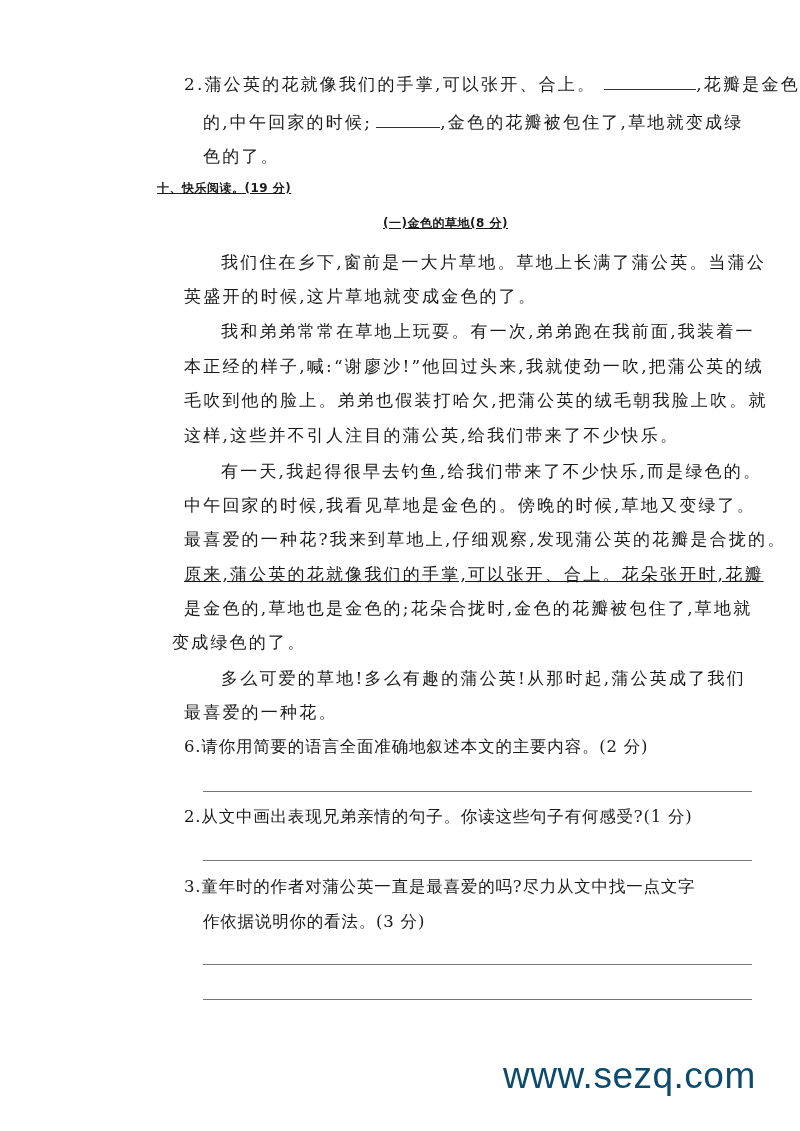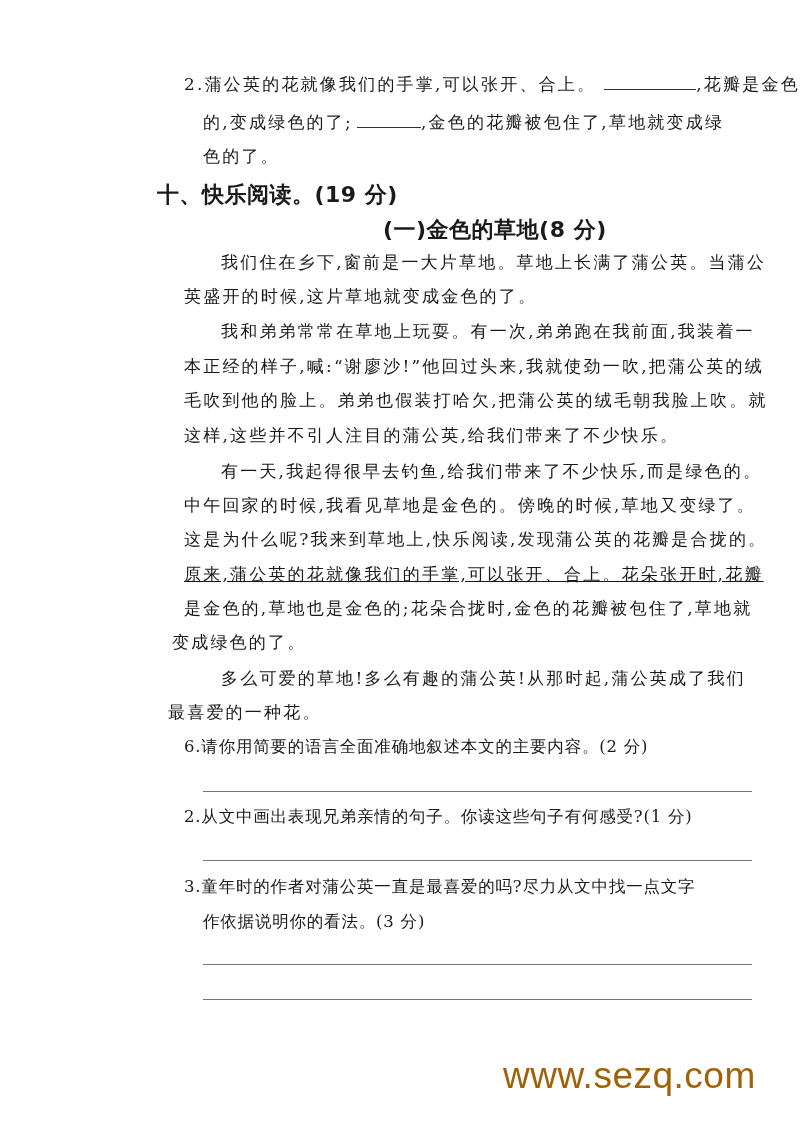--- a/index.html
+++ b/index.html
@@ -20,81 +20,82 @@
       font-size: 17px;
       letter-spacing: 2.2px;
       font-family: "DejaVu Serif", "Liberation Serif", serif;
     }
     .q-text {
       font-size: 16.5px;
       letter-spacing: 0.8px;
       font-family: "DejaVu Serif", "Liberation Serif", serif;
     }
     .heading {
-      font-size: 22px;
+      font-size: 12px;
       font-weight: bold;
       font-family: "DejaVu Sans", "Liberation Sans", sans-serif;
       letter-spacing: 0.5px;
+      text-decoration: underline;
     }
     .blank {
       display: inline-block;
       border-bottom: 1px solid #333;
       height: 14px;
       vertical-align: baseline;
     }
     .answer-line {
       position: absolute;
       left: 203px;
       width: 549px;
       height: 0;
       border-top: 1.2px solid #777;
     }
     .watermark {
       position: absolute;
       left: 503px;
       top: 1055px;
       font-family: "Liberation Sans", "DejaVu Sans", sans-serif;
       font-size: 37px;
-      color: #a16207;
+      color: #0c4a6e;
       letter-spacing: 0.5px;
     }
   </style>
 </head>
 <body>
 
 <div class="abs body-text" style="left:184px; top:73px;">
   <span>2.</span><span>蒲公英的花就像我们的手掌,可以张开、合上。</span><span class="blank" style="width:92px; margin-left:8px;"></span><span>,花瓣是金色</span>
 </div>
 <div class="abs body-text" style="left:203px; top:111px;">
-  <span>的,变成绿色的了;</span><span class="blank" style="width:64px; margin-left:4px;"></span><span>,金色的花瓣被包住了,草地就变成绿</span>
+  <span>的,中午回家的时候;</span><span class="blank" style="width:64px; margin-left:4px;"></span><span>,金色的花瓣被包住了,草地就变成绿</span>
 </div>
 <div class="abs body-text" style="left:203px; top:145px;">
   <span>色的了。</span>
 </div>
 
 <div class="abs heading" style="left:157px; top:180px;">十、快乐阅读。(19 分)</div>
 <div class="abs heading" style="left:383px; top:215px;">(一)金色的草地(8 分)</div>
 
 <div class="abs body-text" style="left:221px; top:251px;">我们住在乡下,窗前是一大片草地。草地上长满了蒲公英。当蒲公</div>
 <div class="abs body-text" style="left:184px; top:285px;">英盛开的时候,这片草地就变成金色的了。</div>
 
 <div class="abs body-text" style="left:221px; top:320px;">我和弟弟常常在草地上玩耍。有一次,弟弟跑在我前面,我装着一</div>
 <div class="abs body-text" style="left:184px; top:355px;text-align:center;">本正经的样子,喊:“谢廖沙!”他回过头来,我就使劲一吹,把蒲公英的绒</div>
 <div class="abs body-text" style="left:184px; top:389px;">毛吹到他的脸上。弟弟也假装打哈欠,把蒲公英的绒毛朝我脸上吹。就</div>
 <div class="abs body-text" style="left:184px; top:424px;">这样,这些并不引人注目的蒲公英,给我们带来了不少快乐。</div>
 
 <div class="abs body-text" style="left:221px; top:460px;">有一天,我起得很早去钓鱼,给我们带来了不少快乐,而是绿色的。</div>
 <div class="abs body-text" style="left:184px; top:494px;">中午回家的时候,我看见草地是金色的。傍晚的时候,草地又变绿了。</div>
-<div class="abs body-text" style="left:184px; top:528px;">这是为什么呢?我来到草地上,快乐阅读,发现蒲公英的花瓣是合拢的。</div>
+<div class="abs body-text" style="left:184px; top:528px;">最喜爱的一种花?我来到草地上,仔细观察,发现蒲公英的花瓣是合拢的。</div>
 <div class="abs body-text" style="left:184px; top:563px;text-decoration:underline;">原来,蒲公英的花就像我们的手掌,可以张开、合上。花朵张开时,花瓣</div>
 <div class="abs body-text" style="left:184px; top:597px;text-align:right;">是金色的,草地也是金色的;花朵合拢时,金色的花瓣被包住了,草地就</div>
 <div class="abs body-text" style="left:172px; top:631px;">变成绿色的了。</div>
 
 <div class="abs body-text" style="left:221px; top:667px;">多么可爱的草地!多么有趣的蒲公英!从那时起,蒲公英成了我们</div>
-<div class="abs body-text" style="left:168px; top:701px;">最喜爱的一种花。</div>
+<div class="abs body-text" style="left:184px; top:701px;">最喜爱的一种花。</div>
 
 <div class="abs q-text" style="left:184px; top:736px;">6.请你用简要的语言全面准确地叙述本文的主要内容。(2 分)</div>
 <div class="answer-line" style="top:791px;"></div>
 
 <div class="abs q-text" style="left:184px; top:806px;">2.从文中画出表现兄弟亲情的句子。你读这些句子有何感受?(1 分)</div>
 <div class="answer-line" style="top:860px;"></div>
 
 <div class="abs q-text" style="left:184px; top:876px;">3.童年时的作者对蒲公英一直是最喜爱的吗?尽力从文中找一点文字</div>
 <div class="abs q-text" style="left:203px; top:911px;">作依据说明你的看法。(3 分)</div>
 <div class="answer-line" style="top:964px;"></div>

